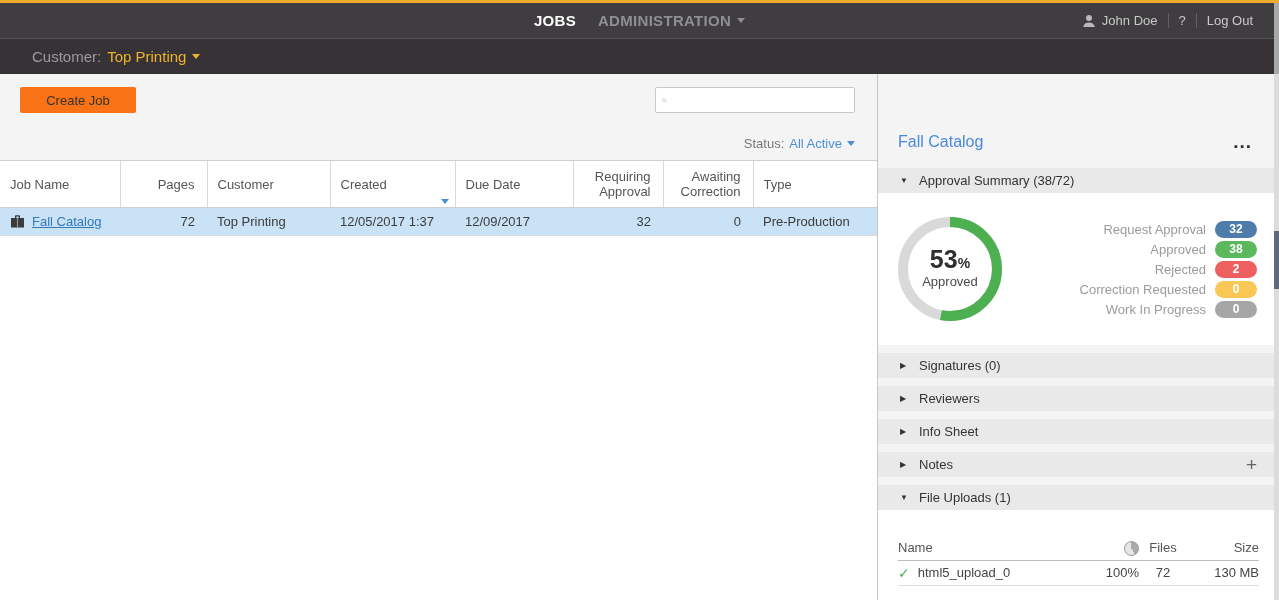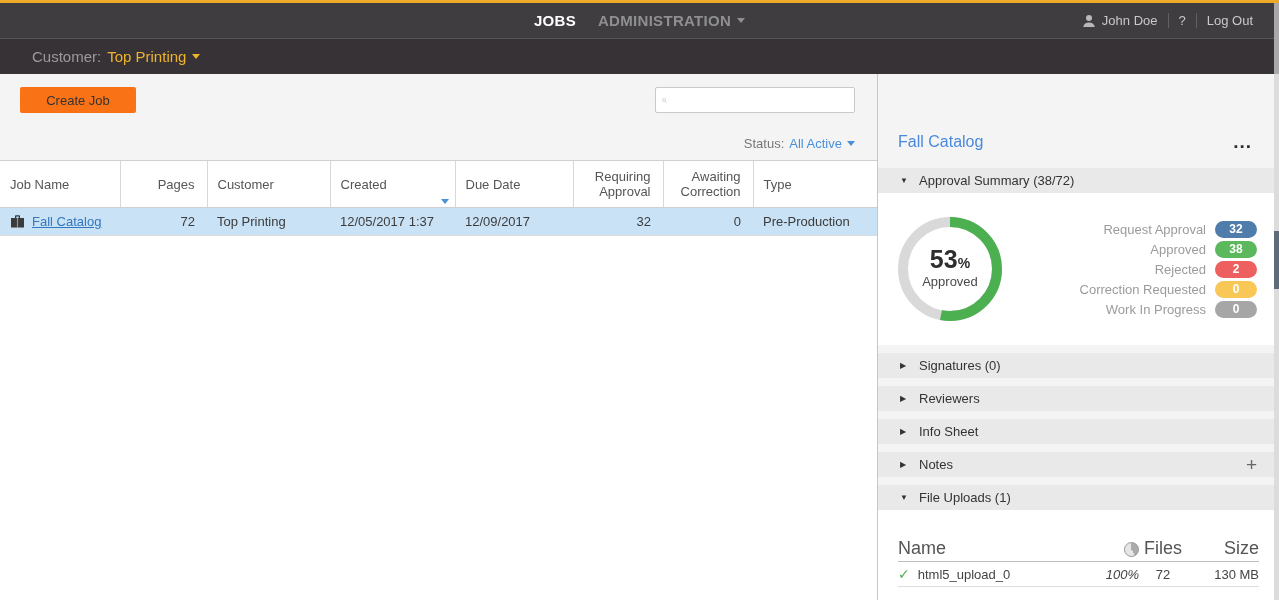--- a/index.html
+++ b/index.html
@@ -64,23 +64,23 @@
   .donut-pct { font-size:25px; font-weight:bold; color:#2e2e2e; line-height:20px; }
   .donut-pct .sfx { font-size:14px; font-weight:bold; }
   .donut-caption { font-size:13px; color:#4a4a4a; margin-top:1px; }
   .stats { flex:1; display:flex; flex-direction:column; gap:3px; padding-right:22px; }
   .stat-row { display:flex; align-items:center; justify-content:flex-end; gap:9px; height:17px; }
   .stat-label { font-size:13px; color:#9b9b9b; }
   .stat-pill { width:42px; height:17px; border-radius:9px; color:#fff; font-size:12px; font-weight:bold; display:flex; align-items:center; justify-content:center; }
 
   .uploads-content { background:#fff; flex:1; margin-top:0; padding:26px 20px 0 20px; }
   table.uploads { width:100%; border-collapse:collapse; }
-  .uploads th { font-weight:normal; font-size:18px; color:#555; text-align:left; border-bottom:1px solid #bdbdbd; height:24px; padding:2px 0; }
+  .uploads th { font-weight:normal; font-size:13px; color:#555; text-align:left; border-bottom:1px solid #bdbdbd; height:24px; padding:2px 0; }
   .uploads td { font-size:13px; color:#444; border-bottom:1px solid #ddd; height:25px; padding:2px 0; }
-  .col-prog { width:62px; text-align:right !important;font-style:italic; }
+  .col-prog { width:62px; text-align:right !important; }
   .col-files { width:48px; text-align:center !important; }
   .col-size { width:72px; text-align:right !important; }
   .pie-icon { display:inline-block; width:15px; height:15px; border-radius:50%; border:1px solid #9a9a9a; background:conic-gradient(#ababab 0 42%, #e6e6e6 0); vertical-align:middle; }
   .upload-name { display:flex; align-items:center; gap:8px; }
   .check { color:#4caf50; font-weight:bold; font-size:14px; }
 
   
   .scroll-strip { position:absolute; right:0; top:3px; width:5px; height:597px; background:#dcdcdc; }
   .scroll-strip .top-part { position:absolute; top:0; width:5px; height:71px; background:#a8a8a8; }
   .scroll-thumb { position:absolute; top:228px; width:5px; height:58px; background:#5f6b7b; }

